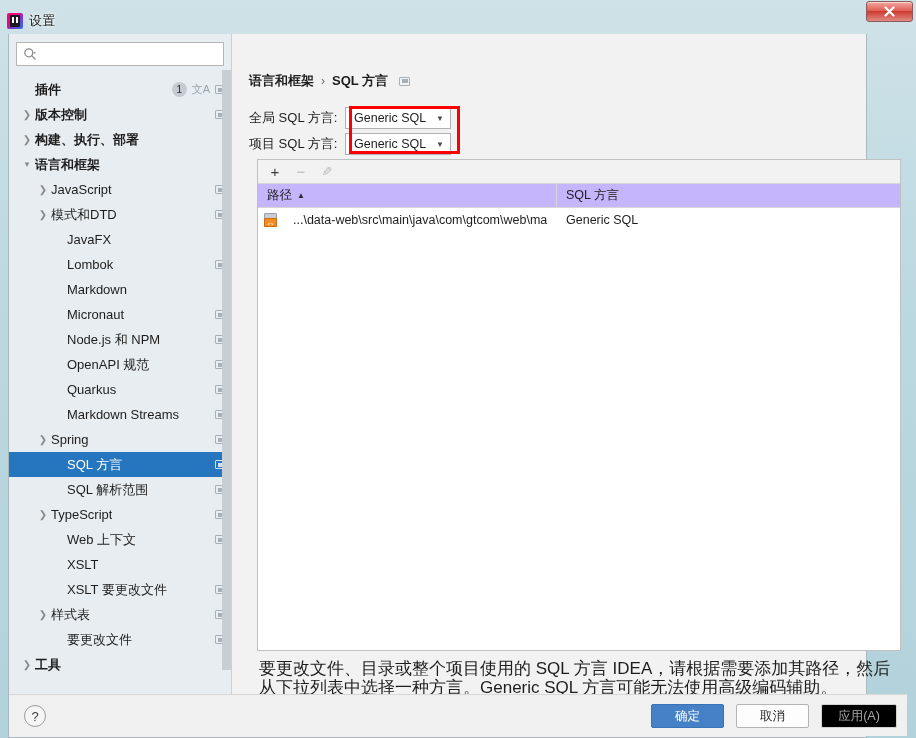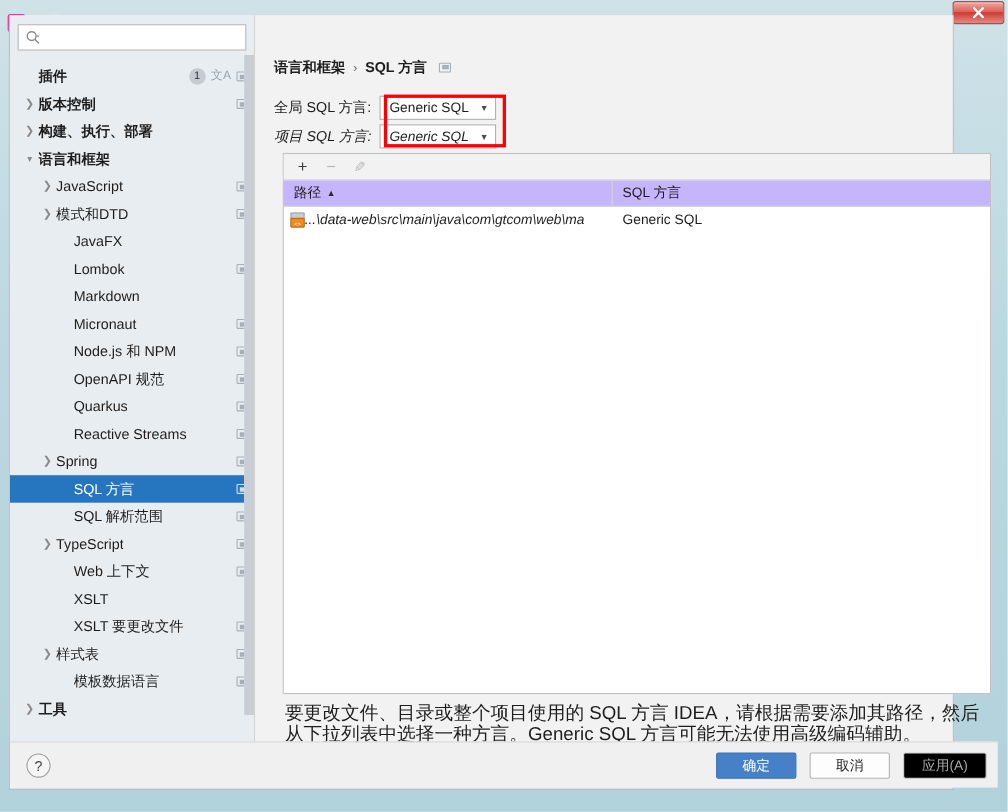--- a/index.html
+++ b/index.html
@@ -48,21 +48,21 @@
     background: linear-gradient(180deg,#f2a9a1 0%, #e06057 45%, #cd3b31 50%, #e28a82 100%);
     box-shadow: inset 0 1px 0 rgba(255,255,255,.55);
     display: flex; align-items: center; justify-content: center;
     color: #fff; font-size: 13px; font-weight: bold;
     text-shadow: 0 1px 1px rgba(0,0,0,.5);
     cursor: pointer;
   }
 
   
   #client {
-    position: absolute; left: 8px; top: 14px;
+    position: absolute; left: 8px; top: 34px;
     width: 859px; height: 704px;
     background: #f0f0f0;
     border: 1px solid #a9b8bd;
     border-top: none;
   }
 
   
   #sidebar {
     position: absolute; left: 0; top: 0; width: 222px; height: 660px;
     background: #e8edf1;
@@ -170,22 +170,22 @@
     height:24px; background:#c4b5fd; border-bottom:1px solid #d6d6d6; display:flex;
   }
   .th {
     display:flex; align-items:center; font-size:12.5px; color:#1d1d1d; padding-left:9px;
     cursor:pointer;
   }
   .th.path-col { width:299px; border-right:1px solid #d6d6d6; gap:5px; }
   .sort-caret { font-size:8px; color:#2b2b2b; }
   .table-row { height:24px; display:flex; align-items:center; font-size:12.5px; color:#1d1d1d; }
   .table-row .cell-path {
-    width:299px; display:flex; align-items:center; gap:0; padding-left:6px;
-    white-space:nowrap; overflow:hidden;font-style:italic;
+    width:299px; display:flex; align-items:center; gap:16px; padding-left:6px;
+    white-space:nowrap; overflow:hidden;
   }
   .xml-icon {
     width:13px; height:14px; flex:none; position:relative;
     background:#c9ccd1; border:1px solid #9aa0a6; border-radius:1px;
   }
   .xml-icon::before {
     content:""; position:absolute; left:-1px; bottom:-1px; width:11px; height:7px;
     background:#f58a1f; border:1px solid #c96c10; border-radius:1px;
   }
   .xml-icon::after {
@@ -346,21 +346,21 @@
             <span style="display: inline-block; flex: 0 0 auto; width: 42px;"></span>
             <span class="arrow"></span>
             <span class="label">Quarkus</span>
             <span class="right-icons">
               <span class="sq-icon"></span>
             </span>
           </div>
           <div class="tree-row">
             <span style="display: inline-block; flex: 0 0 auto; width: 42px;"></span>
             <span class="arrow"></span>
-            <span class="label">Reactive Streams</span>
+            <span class="label">Markdown Streams</span>
             <span class="right-icons">
               <span class="sq-icon"></span>
             </span>
           </div>
           <div class="tree-row">
             <span style="display: inline-block; flex: 0 0 auto; width: 26px;"></span>
             <span class="arrow" style="font-size: 10px;">❯</span>
             <span class="label">Spring</span>
             <span class="right-icons">
               <span class="sq-icon"></span>
@@ -415,21 +415,21 @@
             <span style="display: inline-block; flex: 0 0 auto; width: 26px;"></span>
             <span class="arrow" style="font-size: 10px;">❯</span>
             <span class="label">样式表</span>
             <span class="right-icons">
               <span class="sq-icon"></span>
             </span>
           </div>
           <div class="tree-row">
             <span style="display: inline-block; flex: 0 0 auto; width: 42px;"></span>
             <span class="arrow"></span>
-            <span class="label">模板数据语言</span>
+            <span class="label">要更改文件</span>
             <span class="right-icons">
               <span class="sq-icon"></span>
             </span>
           </div>
           <div class="tree-row bold">
             <span style="display: inline-block; flex: 0 0 auto; width: 10px;"></span>
             <span class="arrow" style="font-size: 10px;">❯</span>
             <span class="label">工具</span>
           </div>
         </div>
@@ -449,21 +449,21 @@
       </div>
 
       <div class="field-row" style="top:73px;">
         <span class="flabel">全局 SQL 方言:</span>
         <div class="combo">
           <span>Generic SQL</span>
           <span class="caret">▼</span>
         </div>
       </div>
 
-      <div class="field-row" style="top:99px;font-style:italic;">
+      <div class="field-row" style="top:99px;">
         <span class="flabel">项目 SQL 方言:</span>
         <div class="combo">
           <span>Generic SQL</span>
           <span class="caret">▼</span>
         </div>
       </div>
     </div>
 
     <div id="redbox"></div>
 

